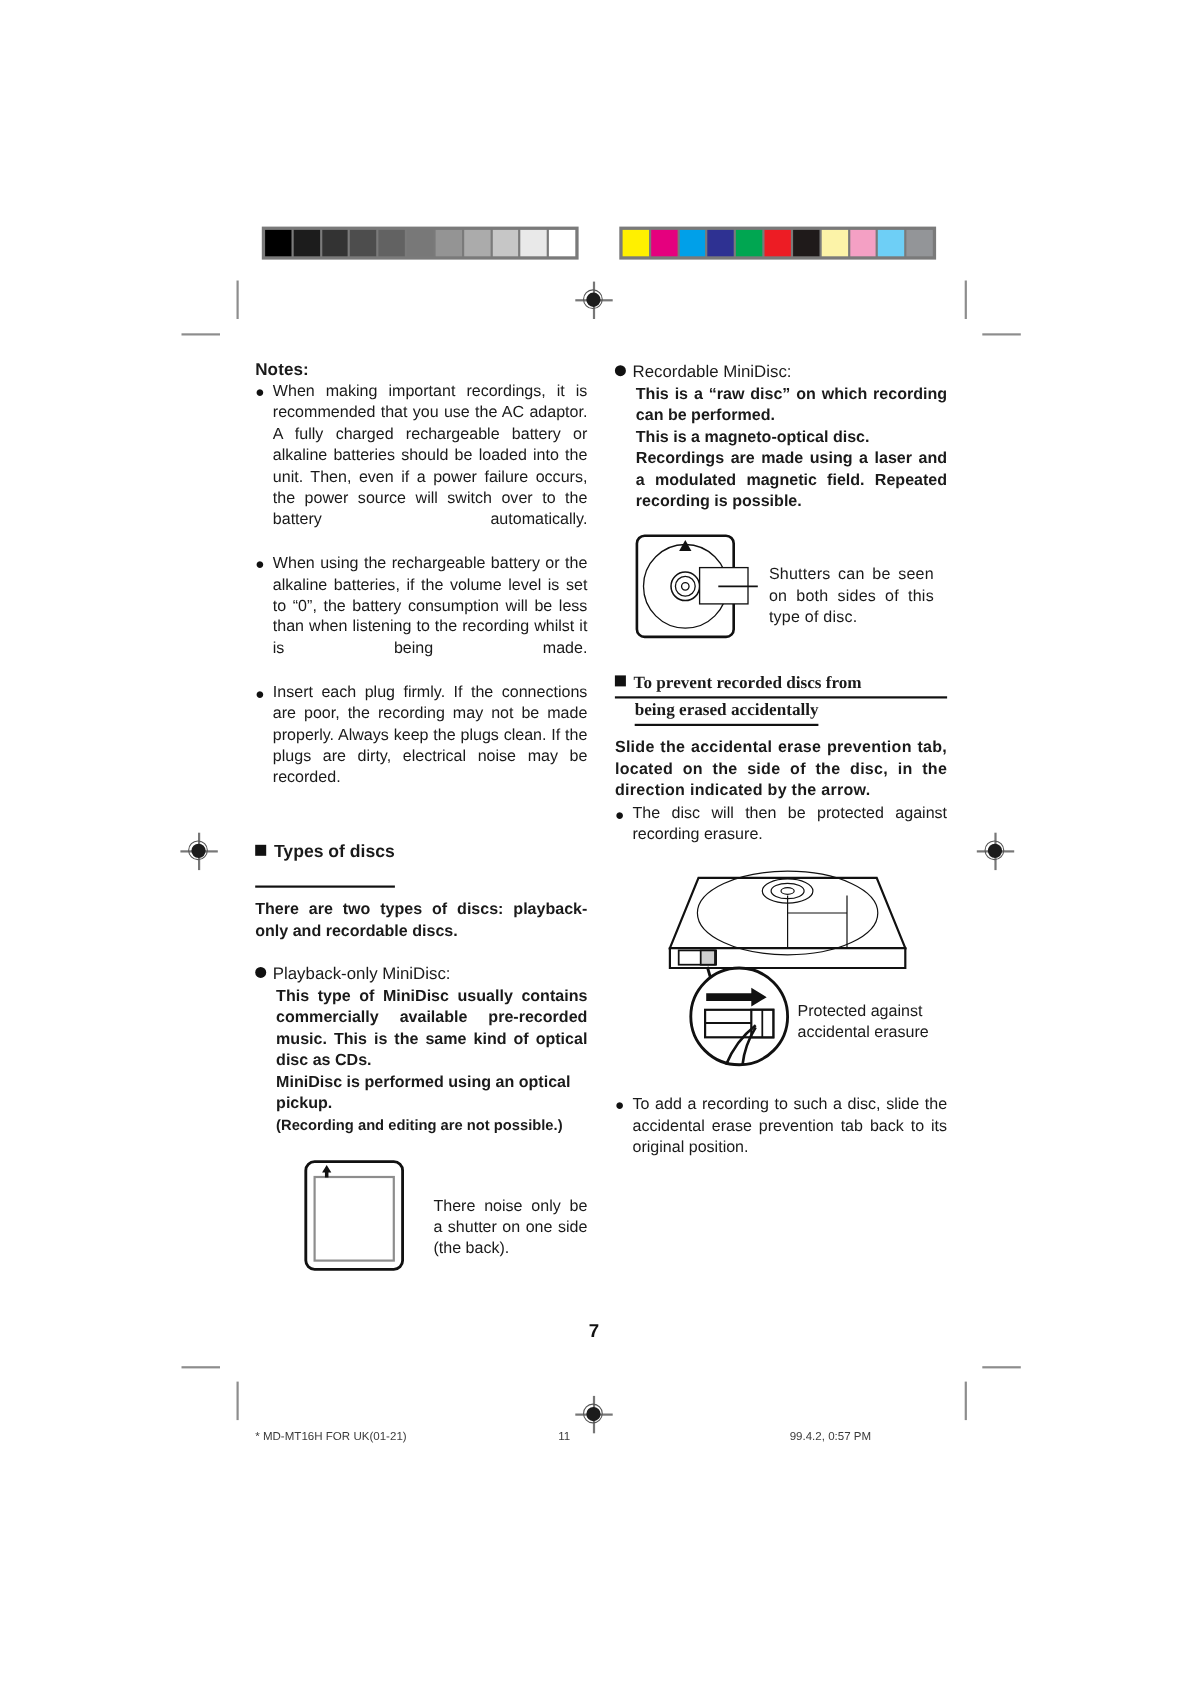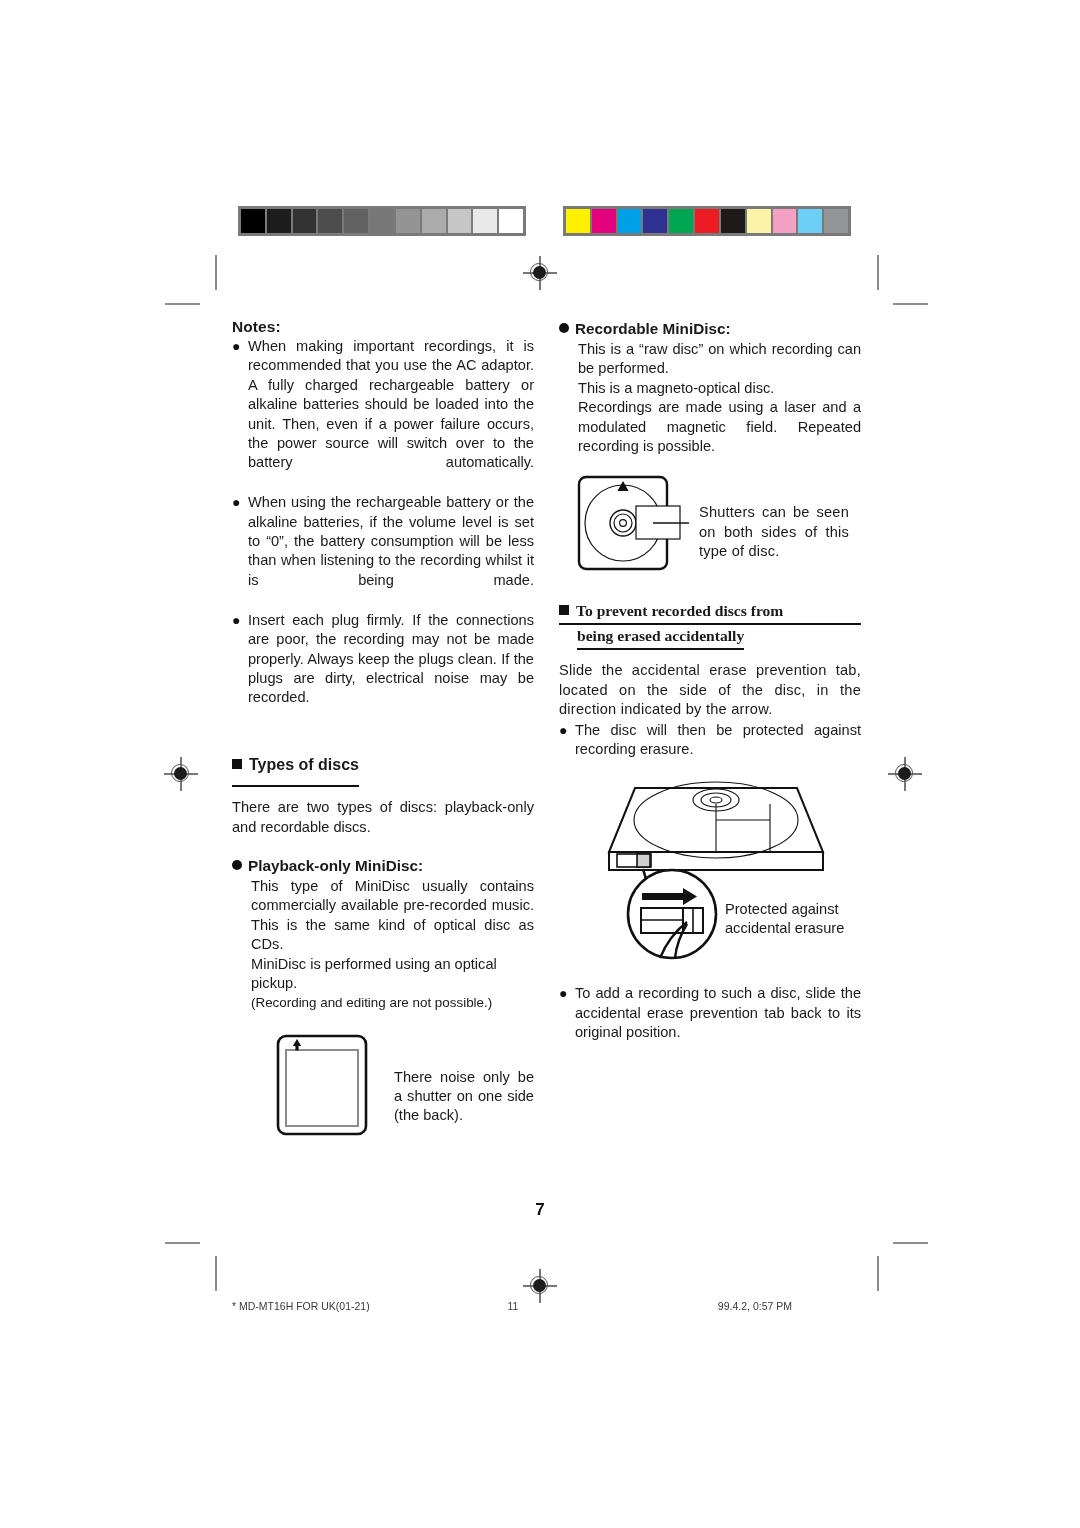--- a/index.html
+++ b/index.html
@@ -62,21 +62,21 @@
     height: 100%;
     margin-right: 2px;
     box-sizing: border-box;
   }
   .strip .sw:last-child { margin-right: 0; }
 
   
   .content {
     position: absolute;
     left: 232px;
-    top: 318px;
+    top: 328px;
     width: 630px;
   }
   .cols {
     display: flex;
     gap: 25px;
   }
   .col { width: 302px; }
 
   p, h2, h3 {
     margin: 0;
@@ -113,30 +113,31 @@
   .bullet-row .btext.lastfull::after {
     content: "";
     display: inline-block;
     width: 100%;
   }
 
   .plain {
     font-size: 14.6px;
     line-height: 19.4px;
     text-align: justify;
+    font-weight: bold;
   }
   .plain.nojust { text-align: left; }
 
   
   .sq-head {
     font-size: 16px;
     font-weight: bold;
     border-bottom: 2.2px solid #111;
     display: inline-block;
-    padding-bottom: 10px;
+    padding-bottom: 20px;
     margin-bottom: 11px;
     line-height: 21px;
   }
   .sq-head .sq {
     display: inline-block;
     width: 10px; height: 10px;
     background: #111;
     margin-right: 7px;
     vertical-align: 1px;
   }
@@ -152,21 +153,21 @@
     padding-bottom: 1px;
   }
   .sq-head-2 .ln.second {
     margin-left: 18px;
     display: inline-block;
   }
 
   
   .dot-head {
     font-size: 15.3px;
-    font-weight: bold;
+    font-weight: normal;
     line-height: 21px;
     margin-bottom: 1px;
   }
   .dot-head .dot {
     display: inline-block;
     width: 10px; height: 10px;
     background: #111;
     border-radius: 50%;
     margin-right: 6px;
     vertical-align: 1px;

